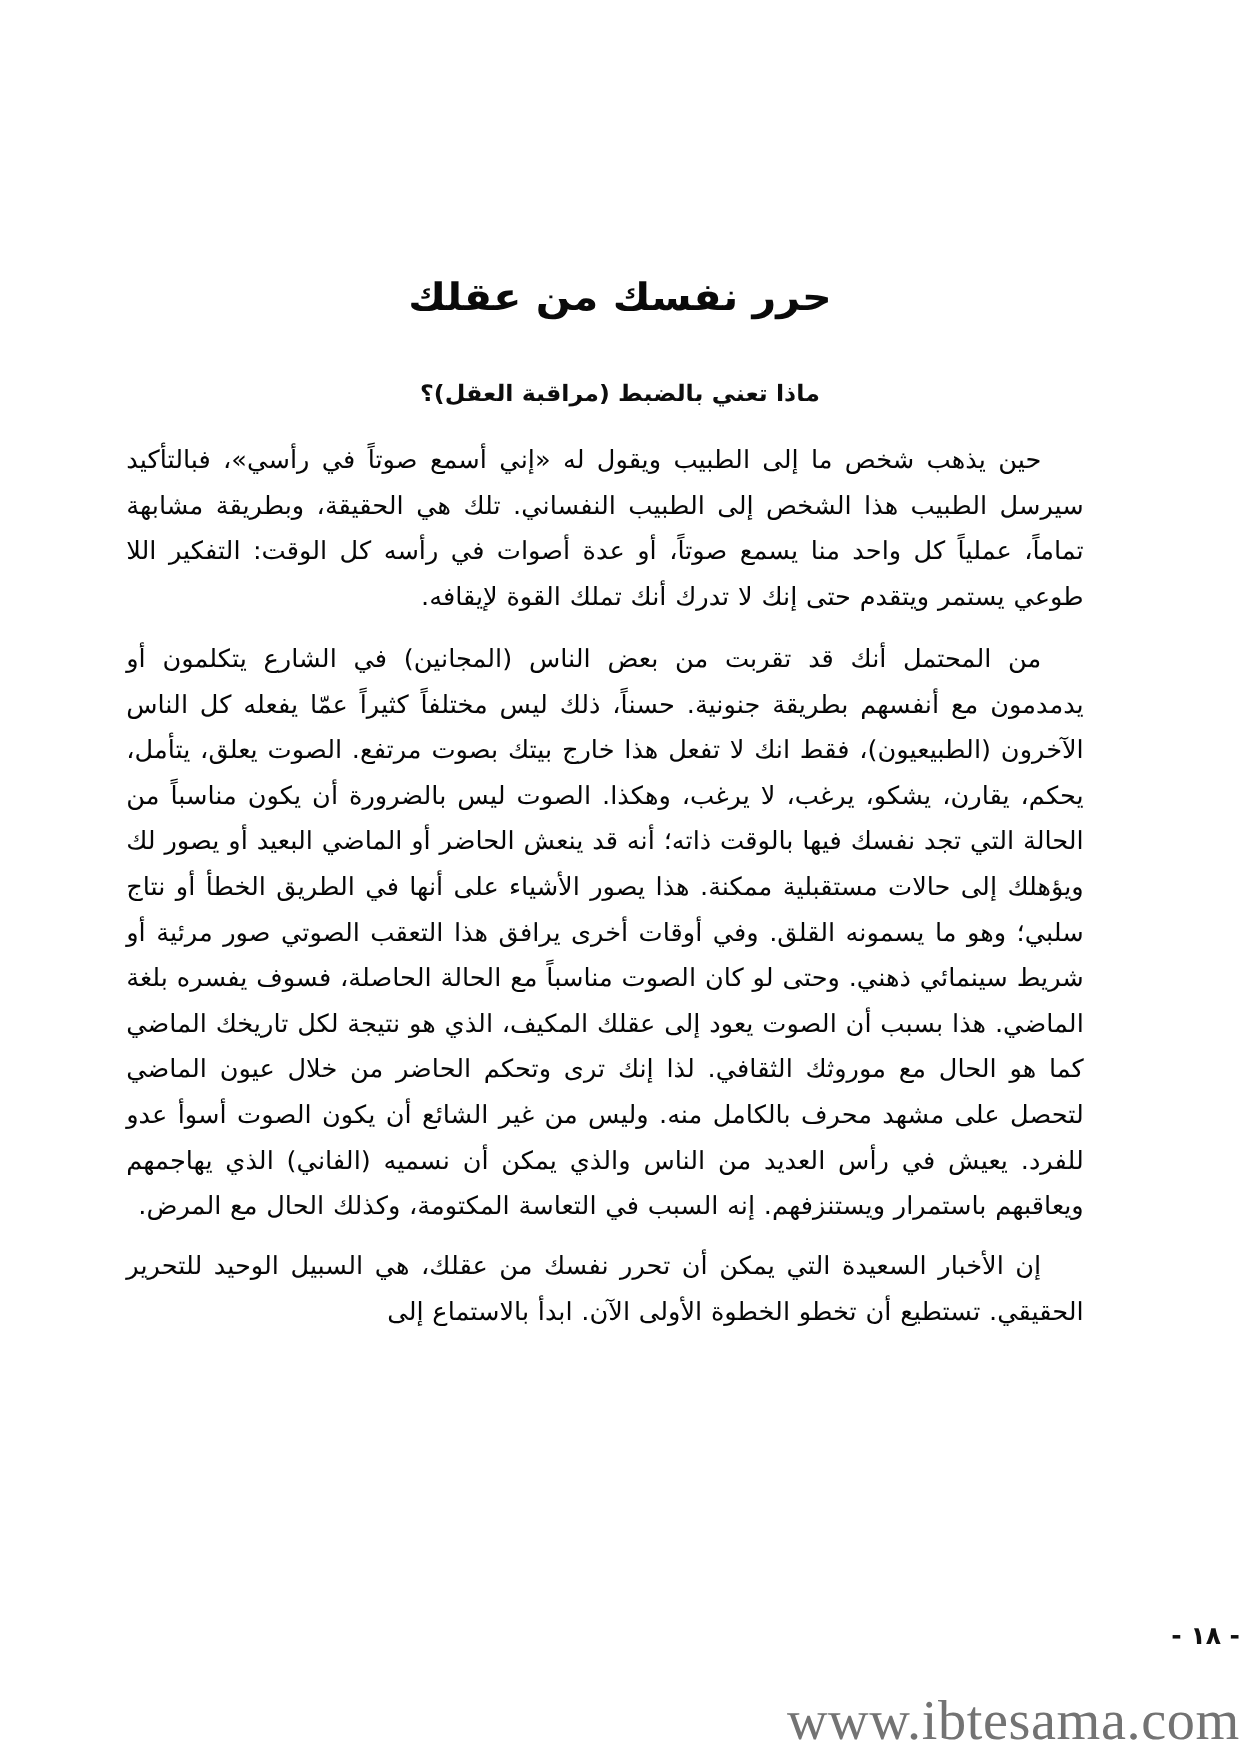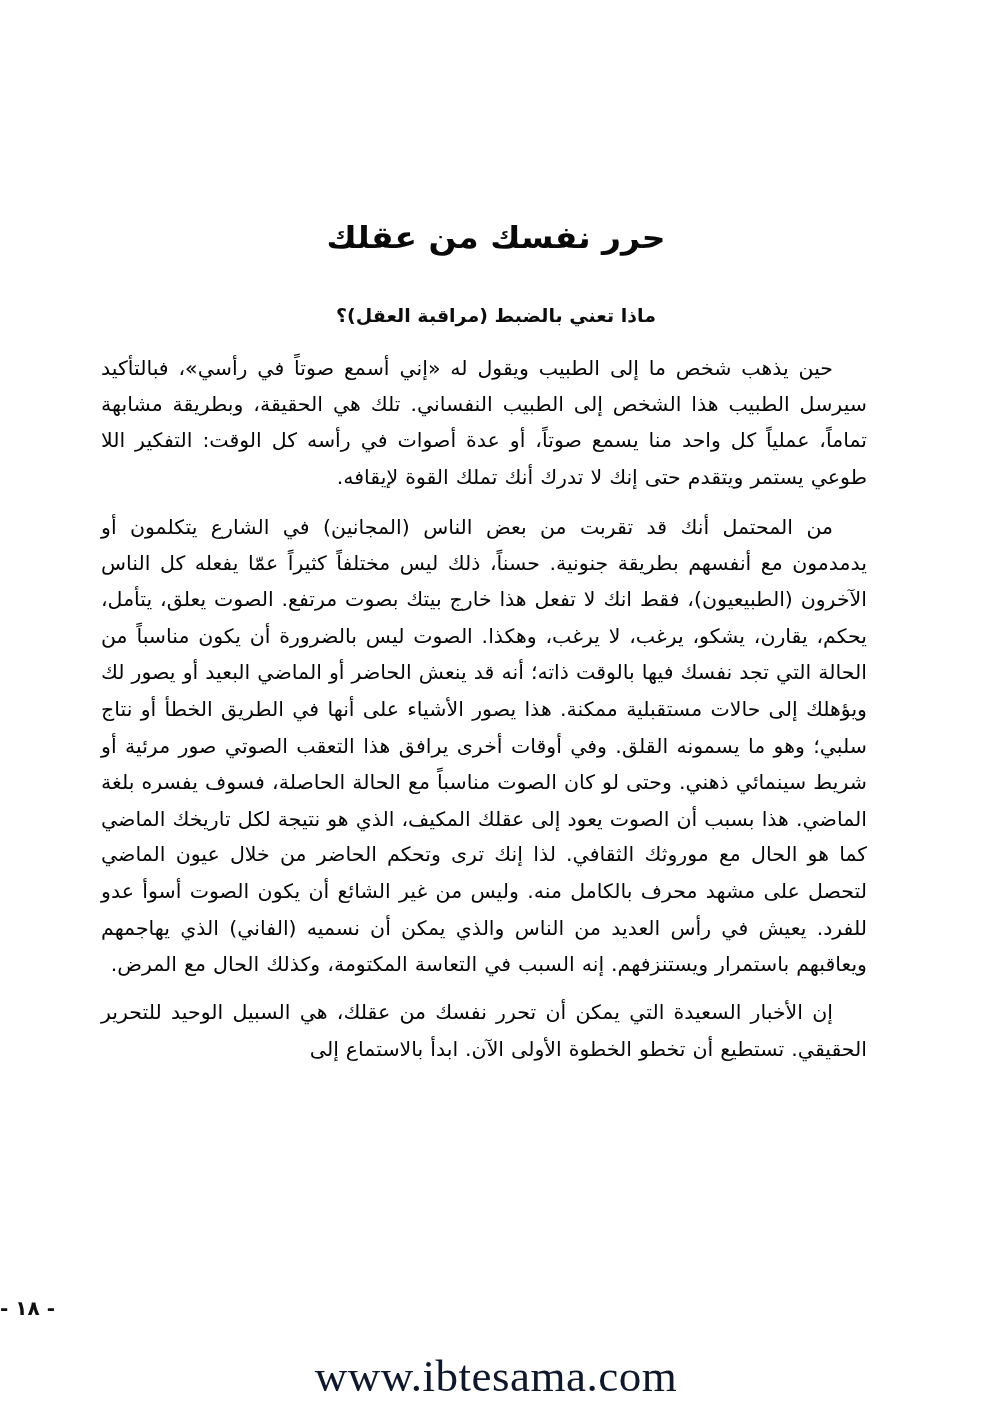--- a/index.html
+++ b/index.html
@@ -75,40 +75,40 @@
   }
   .para.p2 { margin-top: 4px; }
   .para.p3 { margin-top: 3px; }
 
   
   .page-number {
     position: absolute;
     top: 1296px;
     left: 0;
     right: 0;
-    text-align: left;
+    text-align: right;
     font-family: "DejaVu Sans", "Liberation Sans", sans-serif;
     font-size: 20px;
     font-weight: 600;
     color: #101010;
     letter-spacing: 2px;
   }
 
   
   .watermark {
     position: absolute;
     top: 1350px;
     left: 0;
     right: 0;
-    text-align: center;
+    text-align: right;
     direction: ltr;
     font-family: "Liberation Serif", "DejaVu Serif", serif;
     font-size: 45px;
     font-weight: 400;
-    color: #0f172a;
+    color: #737373;
     letter-spacing: 0.5px;
     white-space: nowrap;
   }
 
   
   .scan-tint {
     position: absolute;
     inset: 0;
     pointer-events: none;
     background: rgba(252, 252, 250, 0.0);

